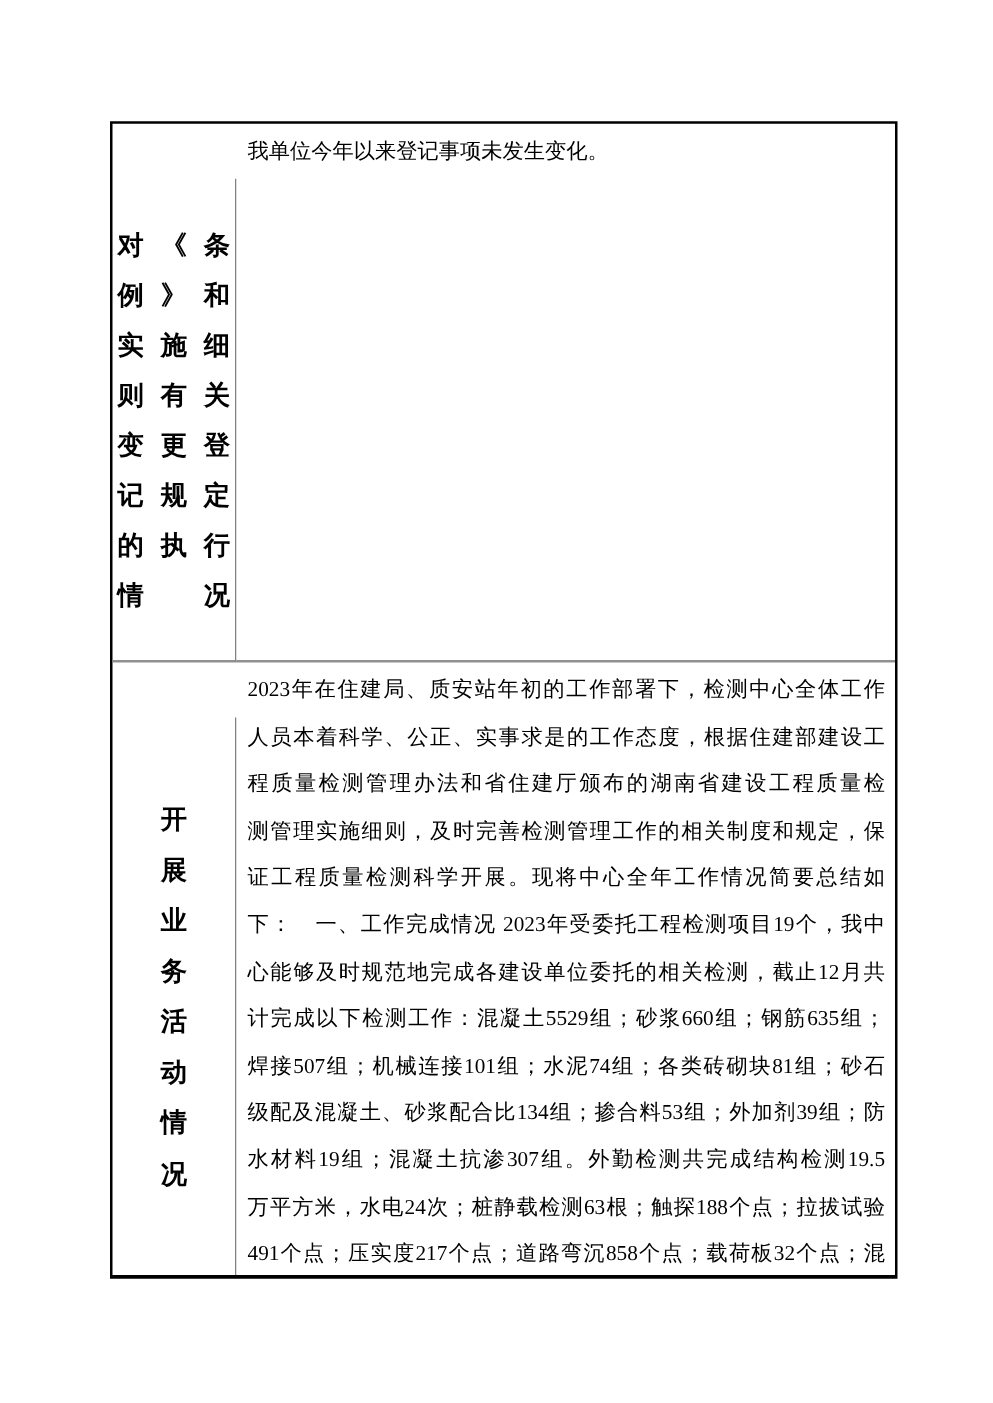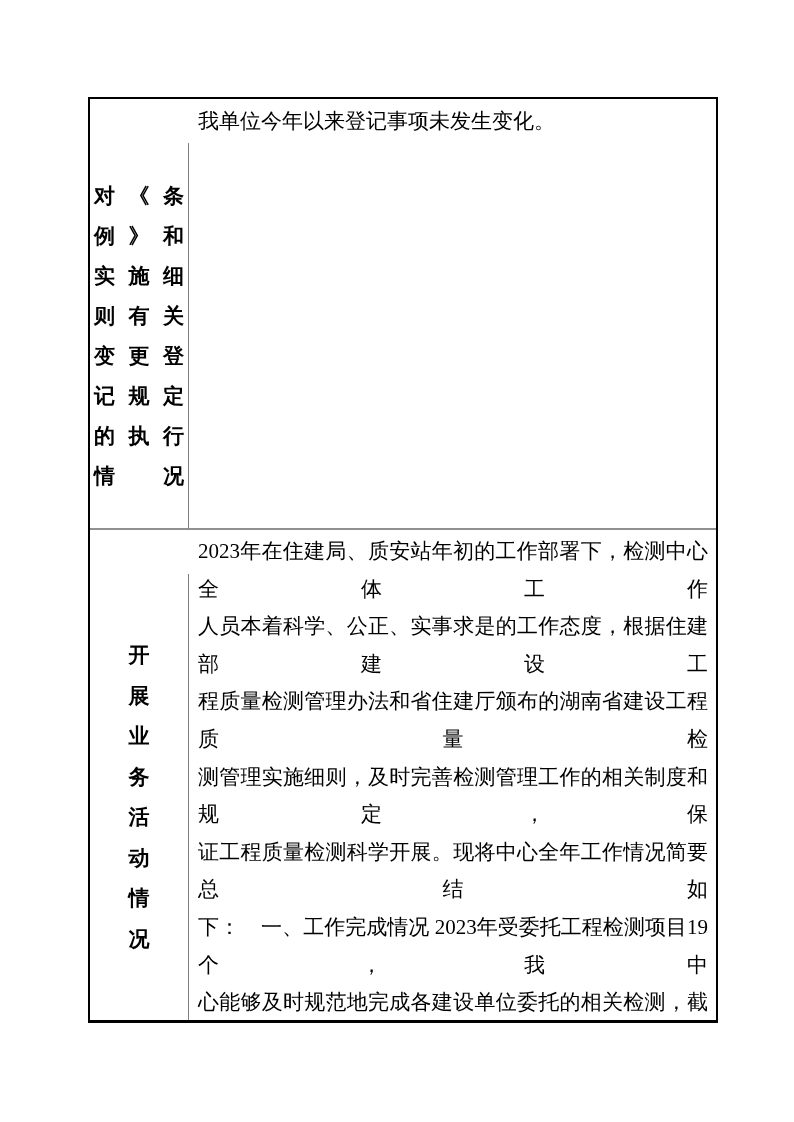--- a/index.html
+++ b/index.html
@@ -46,21 +46,21 @@
     text-align: justify;
     text-align-last: justify;
   }
   .label-center {
     text-align: center;
     text-align-last: center;
     line-height: 40.5px;
   }
   .content-cell { padding: 3px 8px 0 9px; }
   .content-text {
-    font-size: 21px;
+    font-size: 17px;
     line-height: 38px;
     white-space: pre-line;
   }
   .content-text.fitted {
     line-height: 37.6px;
     text-align: justify;
     text-align-last: justify;
   }
 </style>
 </head>

